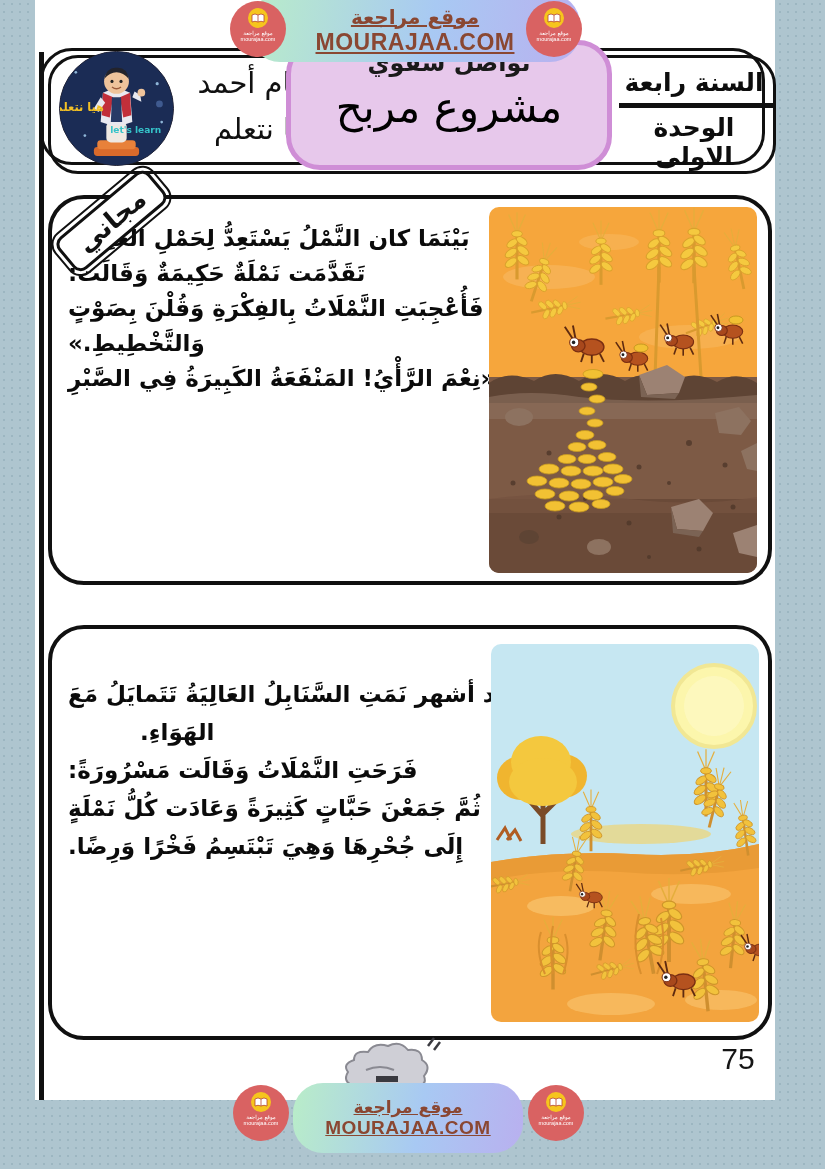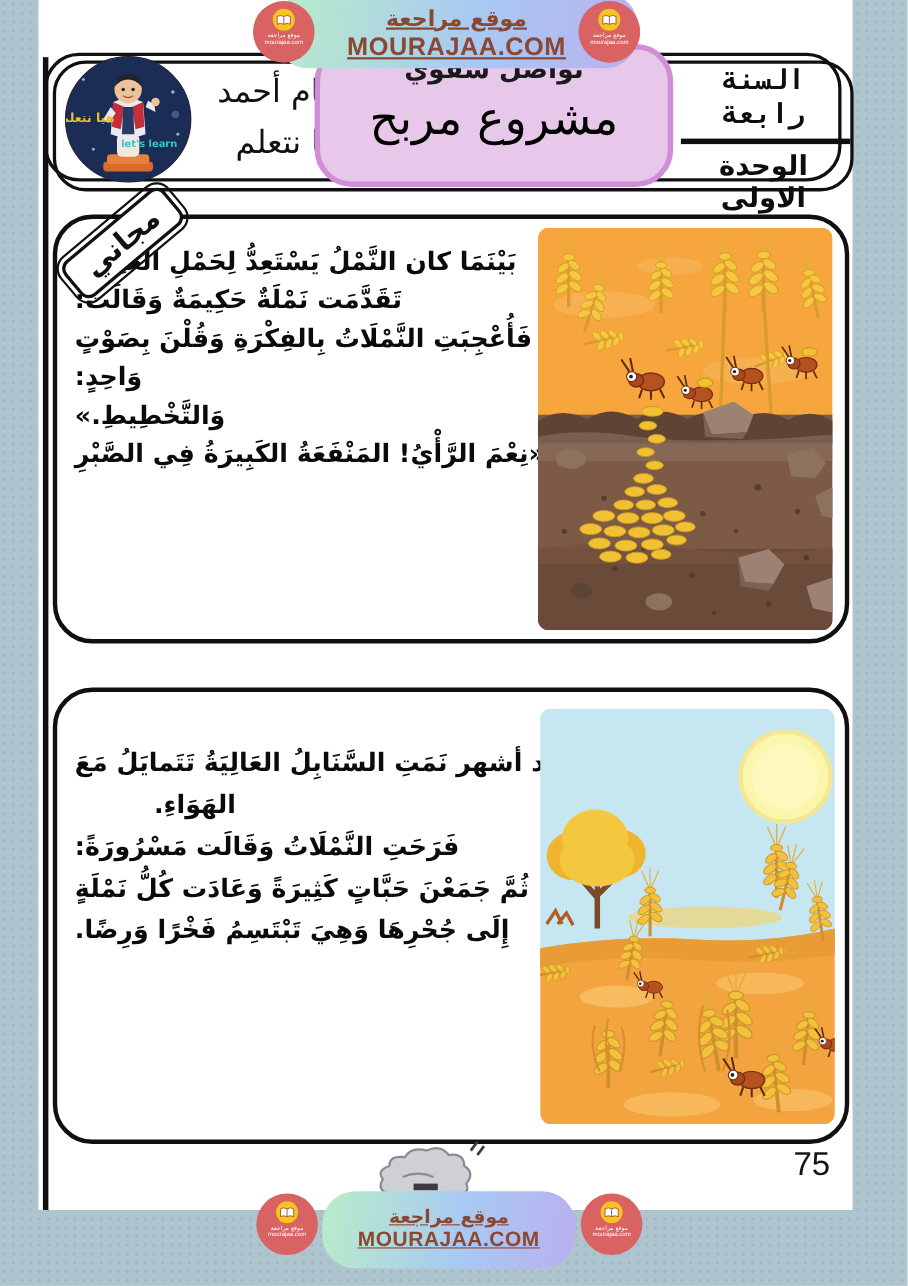--- a/index.html
+++ b/index.html
@@ -59,21 +59,21 @@
     font-size:29px;line-height:46px;color:#111;}
   .pink-bubble{
     position:absolute;left:235px;top:-18px;width:326px;height:130px;box-sizing:border-box;
     background:#e7c8eb;border:5px solid #cf8ed6;border-radius:34px;z-index:8;
     display:flex;flex-direction:column;align-items:center;justify-content:flex-start;
   }
   .lesson-type{font-size:24px;font-weight:bold;color:#1a1a1a;margin-top:4px;}
   .lesson-title{font-size:42px;color:#000000;margin-top:6px;}
   .grade-block{position:absolute;right:-2px;top:0;width:162px;text-align:center;
     font-weight:bold;font-size:25px;color:#0d0d0d;}
-  .grade-line{padding-top:0;font-family:Liberation Mono, monospace;}
+  .grade-line{padding-top:10px;}
   .grade-divider{height:5px;background:#101010;margin:6px 2px 5px 6px;}
 
   
   .stamp{
     position:absolute;left:52px;top:200px;z-index:12;background:#fff;
     border:3px solid #101010;outline:2px solid #101010;outline-offset:3px;
     border-radius:10px;padding:3px 16px;font-size:26px;font-weight:bold;color:#111;
     transform:rotate(-40deg);
   }
 
@@ -182,21 +182,20 @@
   </div>
 </div>
 
 <div class="stamp">مجاني</div>
 
 <div class="content-box box1">
   <div class="story-text text1">
     <div class="line">بَيْنَمَا كان النَّمْلُ يَسْتَعِدُّ لِحَمْلِ الغَنِيمَةِ</div>
     <div class="line">تَقَدَّمَت نَمْلَةٌ حَكِيمَةٌ وَقَالَت:</div>
     <div class="line">فَأُعْجِبَتِ النَّمْلَاتُ بِالفِكْرَةِ وَقُلْنَ بِصَوْتٍ</div>
-    <div class="line">وَاحِدٍ:</div>
     <div class="line">وَالتَّخْطِيطِ.»</div>
     <div class="line">«نِعْمَ الرَّأْيُ! المَنْفَعَةُ الكَبِيرَةُ فِي الصَّبْرِ</div>
   </div>
 
   <div class="illus img1">
     <svg width="268" height="366" viewBox="0 0 268 366">
       <defs>
         <g id="spike">
           <line x1="0" y1="52" x2="0" y2="12" stroke="#d99a2f" stroke-width="2.6"></line>
           <line x1="0" y1="14" x2="-7" y2="-2" stroke="#e5ae3c" stroke-width="1"></line>

